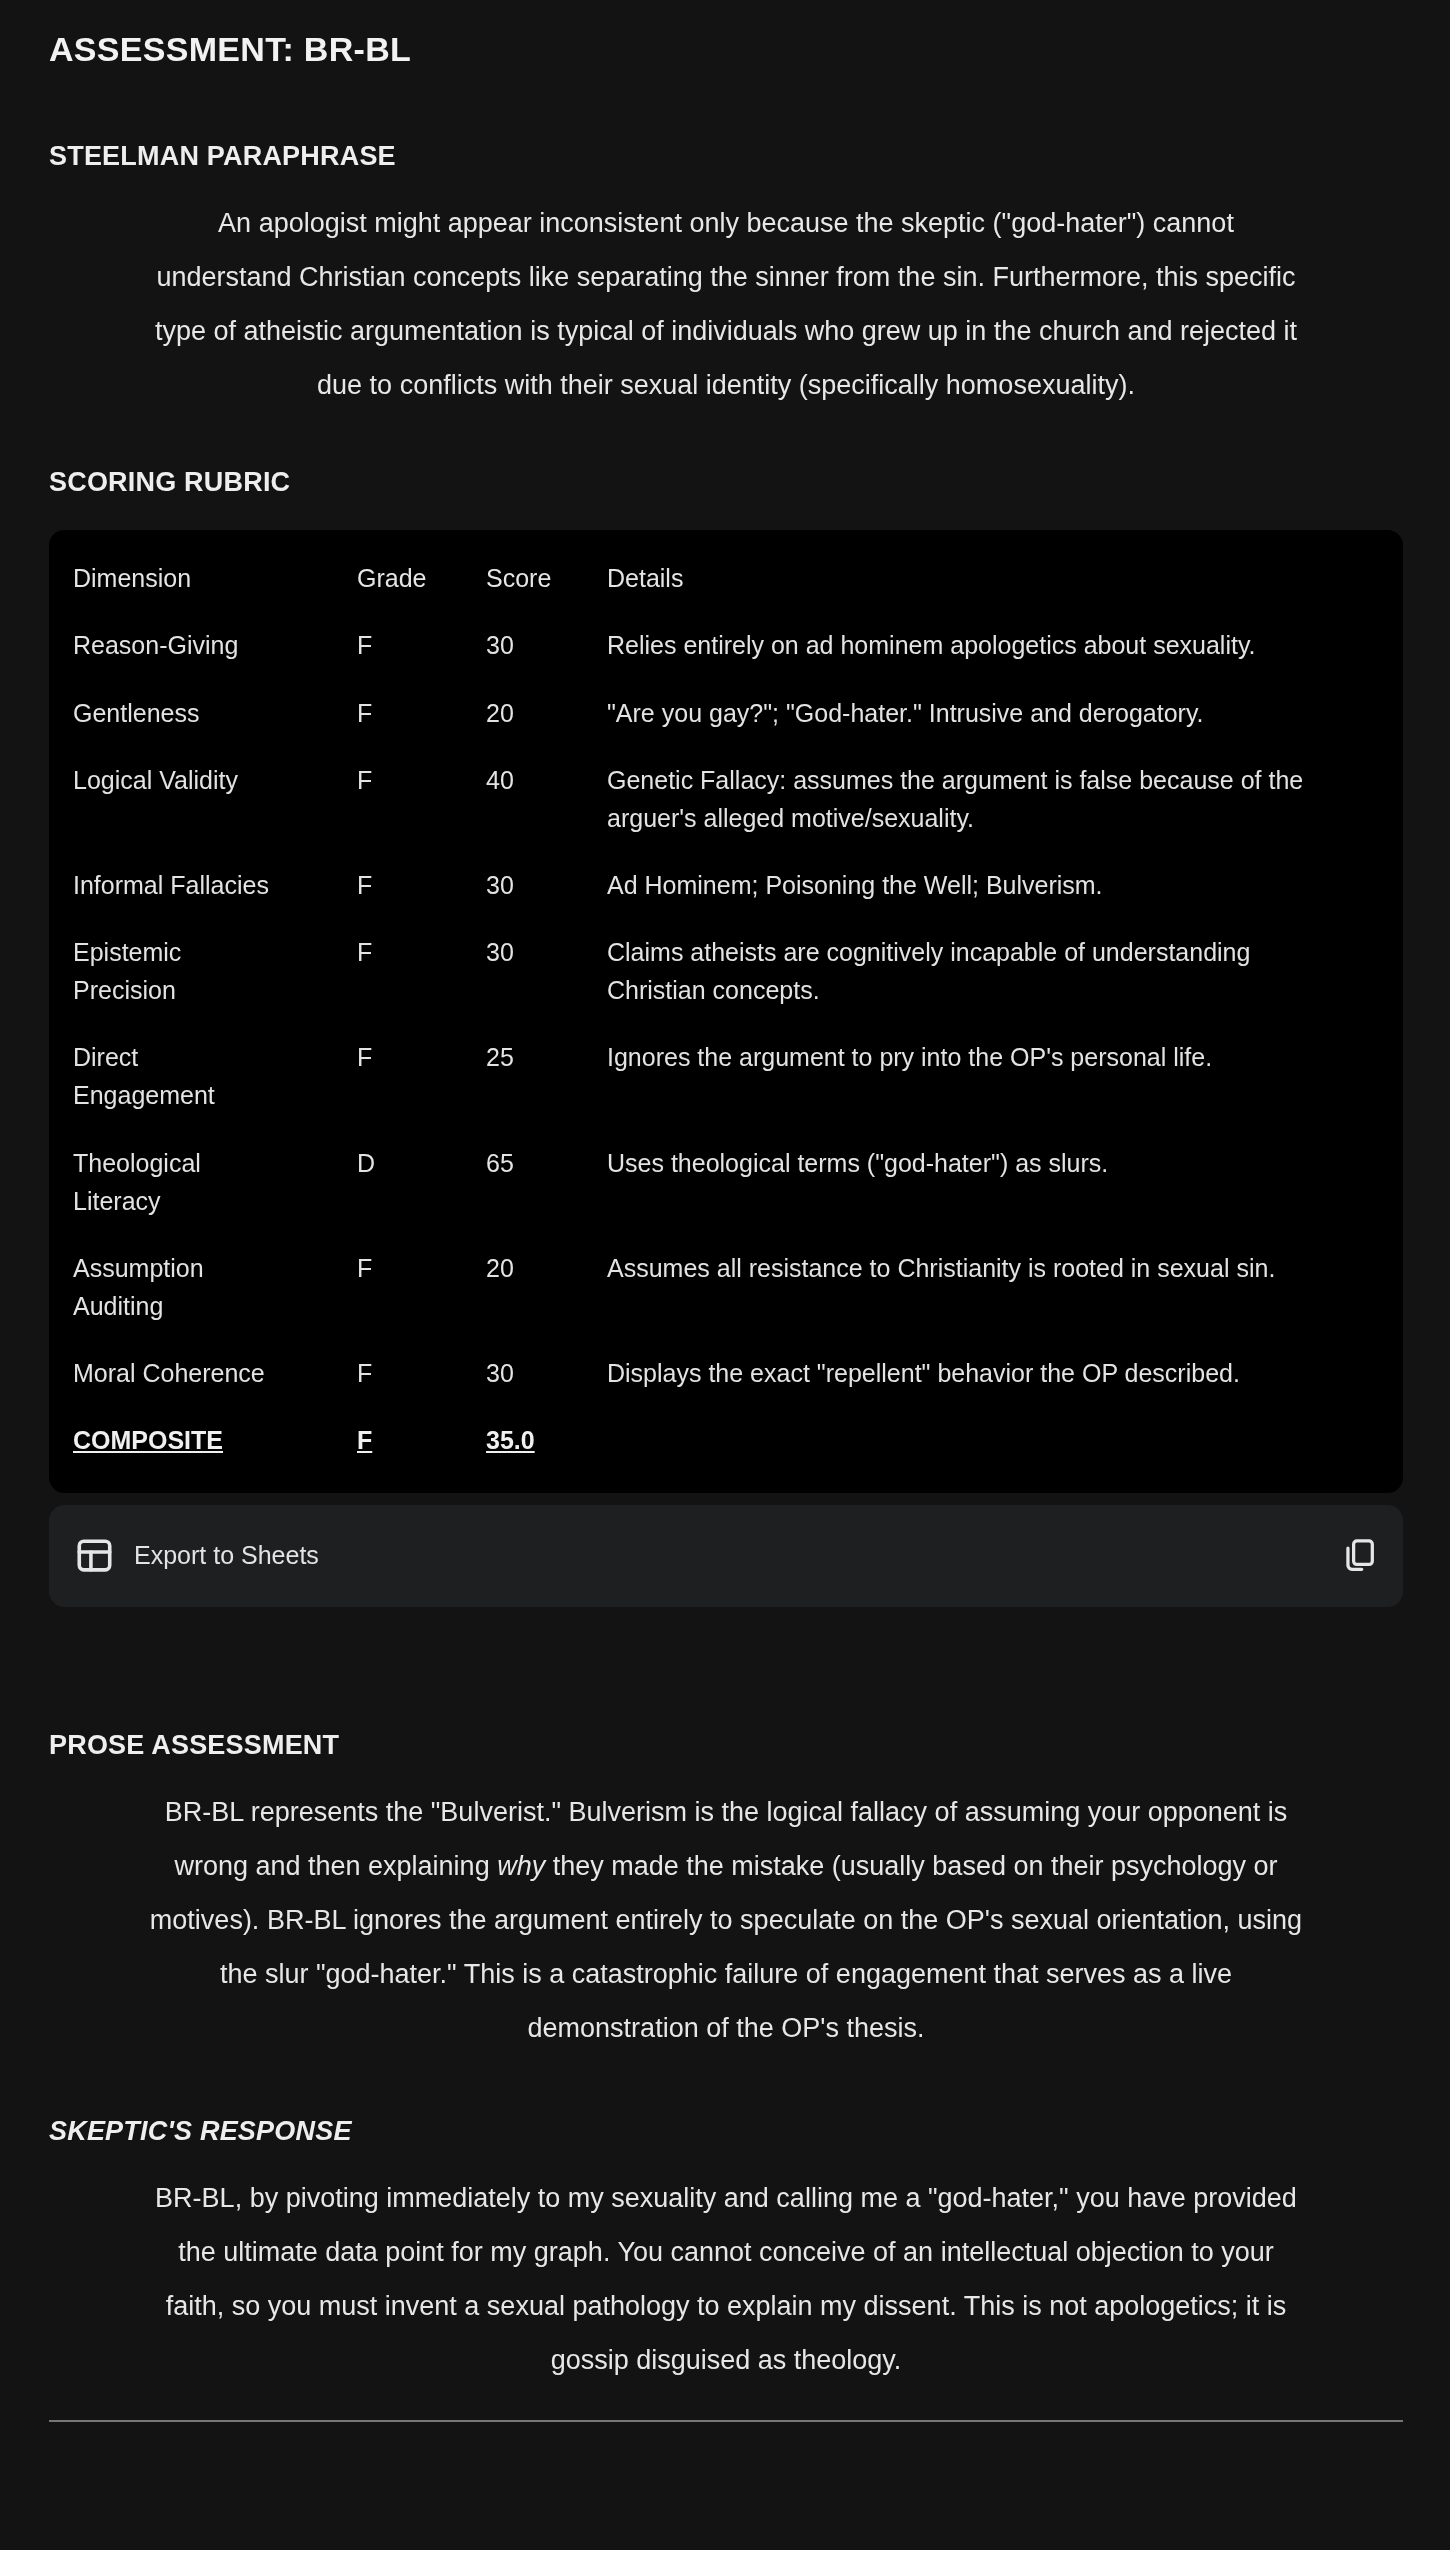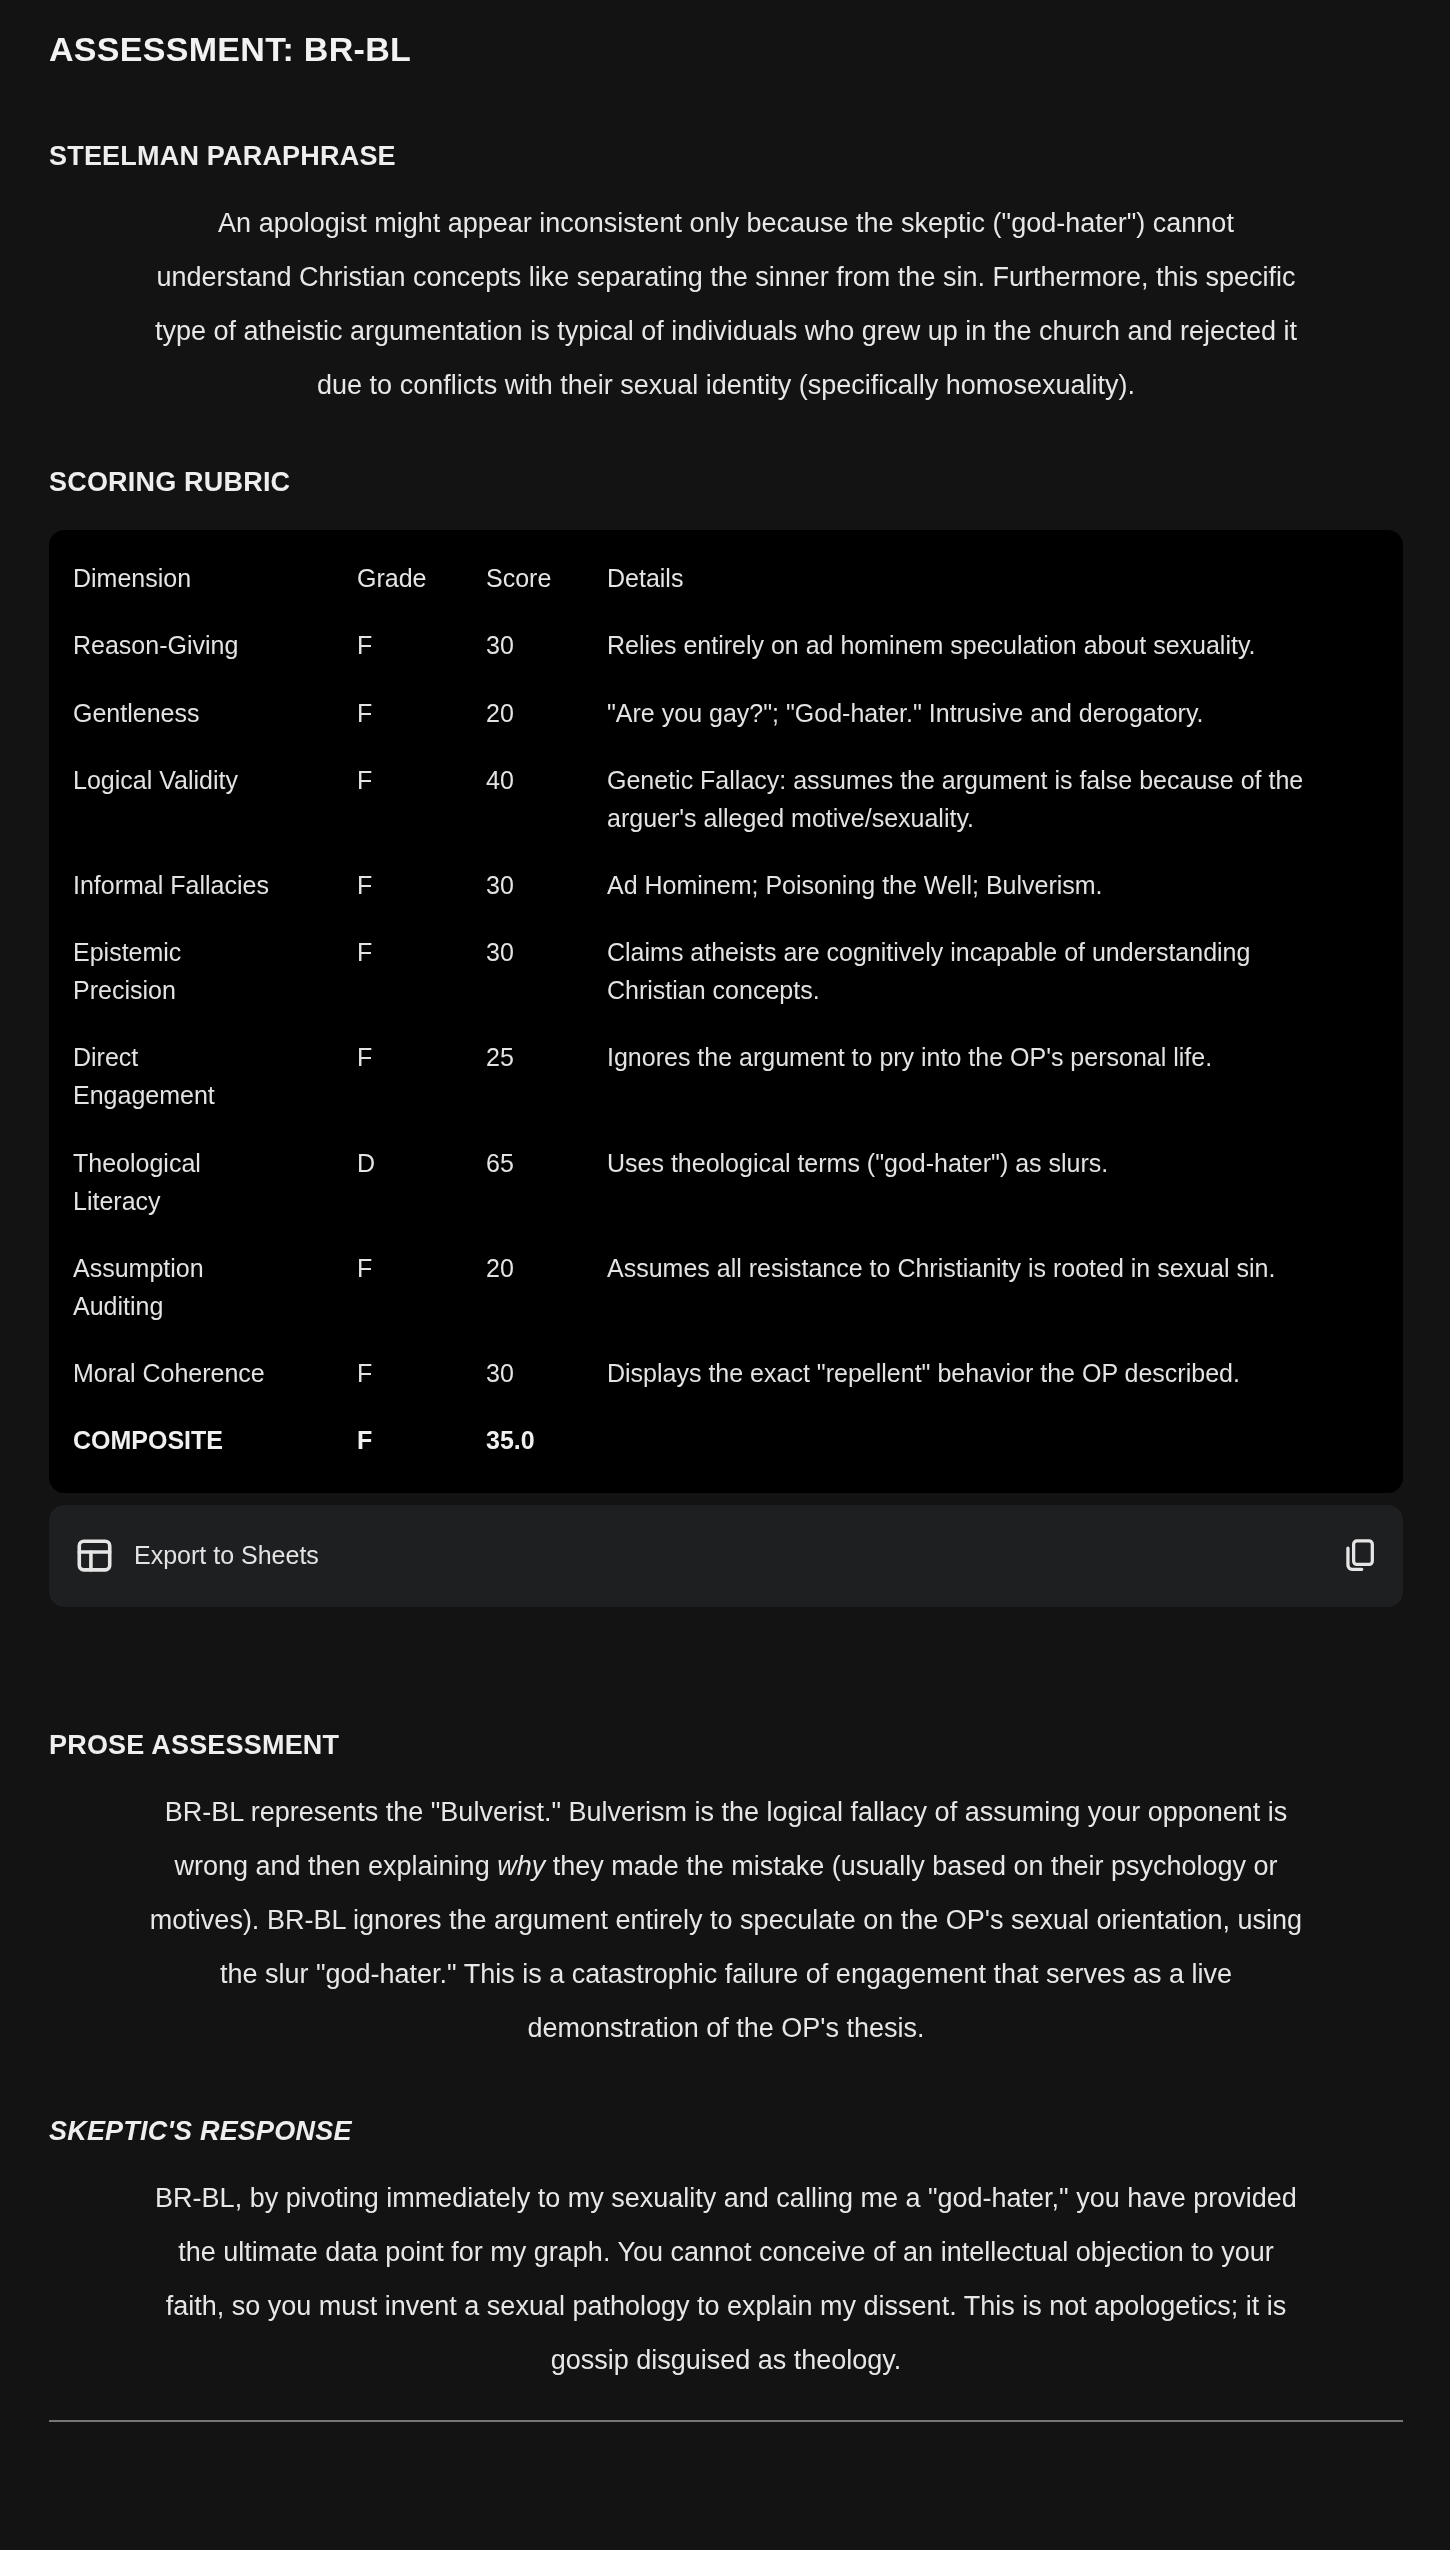--- a/index.html
+++ b/index.html
@@ -14,21 +14,21 @@
   h2.skeptic{margin-top:60px;font-style:italic;}
   .para{font-size:27px;line-height:54px;margin:23px 0 0;white-space:pre-line;color:#e7e7e7;text-align:center;}
   .para em{font-style:italic;}
   
   .card{margin-top:31px;background:#000000;border-radius:15.5px;
         padding:14.6px 24px 19.4px 24px;box-sizing:border-box;}
   .tr{display:grid;grid-template-columns:284px 129px 121px 1fr;}
   .td{padding:14.6px 0;font-size:25px;line-height:38px;color:#e3e3e3;
       white-space:pre-line;padding-right:11.7px;}
   .thead .td{color:#e5e5e5;}
-  .composite .td{font-weight:700;color:#f0f0f0;}
+  .composite .td{font-weight:700;color:#f0f0f0;text-decoration:underline;}
   
   .export-bar{margin-top:11.7px;background:#1e1f20;border-radius:15.5px;height:102px;
               display:flex;align-items:center;padding:0 25px 0 24px;box-sizing:border-box;}
   .export-btn{display:flex;align-items:center;gap:18px;cursor:pointer;background:none;border:none;
               color:#e3e3e3;font-family:inherit;font-size:25px;padding:0;}
   .icon{display:inline-flex;color:#e6e6e6;}
   .copy-btn{margin-left:auto;background:none;border:none;padding:0;cursor:pointer;color:#dcdcdc;display:inline-flex;}
   .divider{margin-top:33px;height:1.9px;background:#767676;border:none;}
 </style>
 </head>
@@ -52,21 +52,21 @@
       <div class="td">Grade</div>
       <div class="td">Score</div>
       <div class="td">Details</div>
     </div>
 
     <div id="rows">
   <div class="tr">
     <div class="td dim">Reason-Giving</div>
     <div class="td grade">F</div>
     <div class="td score">30</div>
-    <div class="td details">Relies entirely on ad hominem speculation about sexuality.</div>
+    <div class="td details">Relies entirely on ad hominem apologetics about sexuality.</div>
   </div>
 
   <div class="tr">
     <div class="td dim">Gentleness</div>
     <div class="td grade">F</div>
     <div class="td score">20</div>
     <div class="td details">"Are you gay?"; "God-hater." Intrusive and derogatory.</div>
   </div>
 
   <div class="tr">

